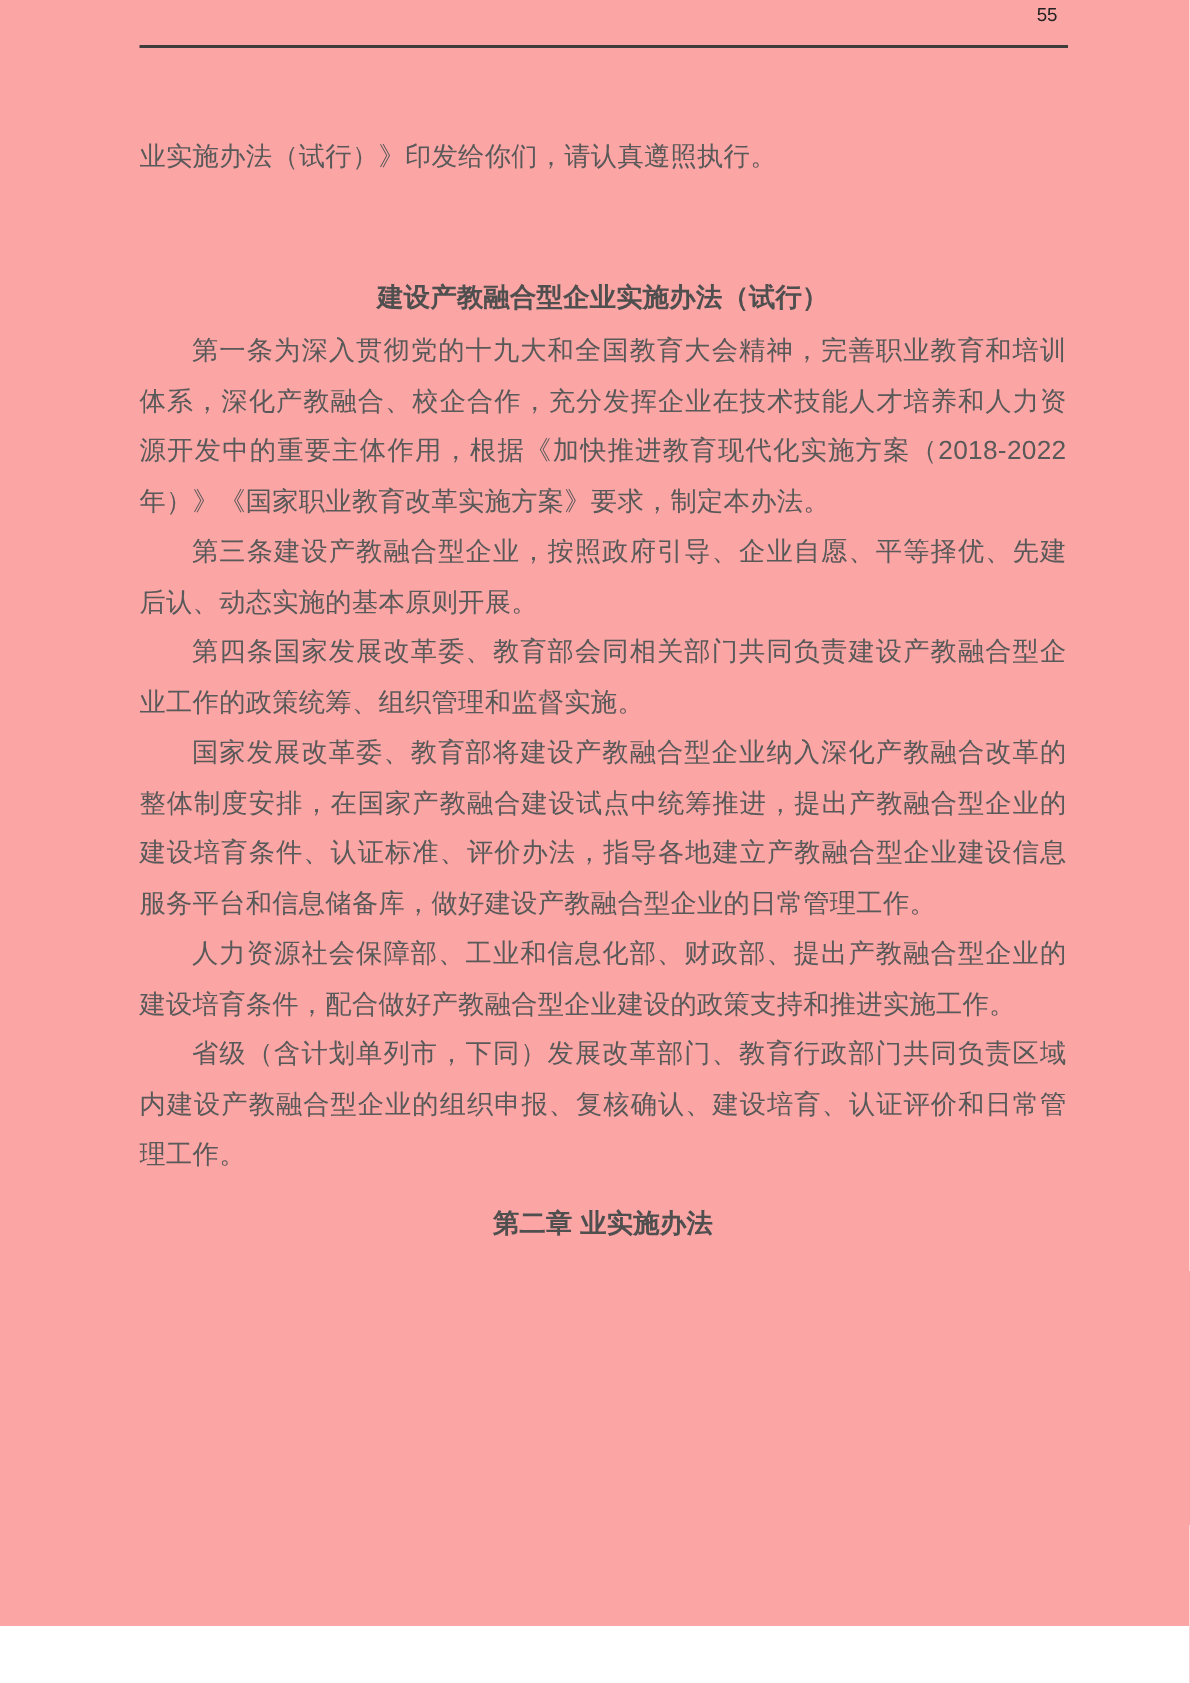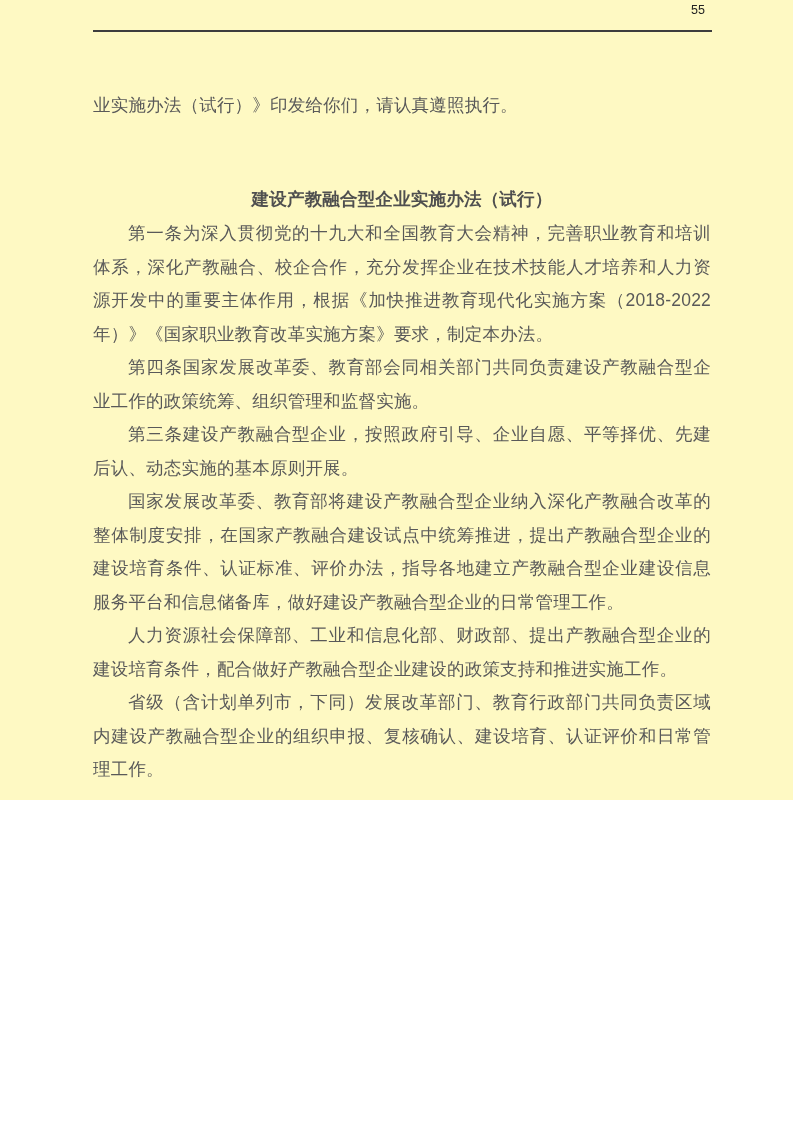--- a/index.html
+++ b/index.html
@@ -1,20 +1,20 @@
 <!DOCTYPE html>
 <html lang="zh"><head>
 <meta charset="utf-8">
 <style>
   html, body { margin: 0; padding: 0; background: #ffffff; }
   .page {
     position: relative;
     width: 793px;
-    height: 800px;
-    background: #fef9c3;
+    height: 1084px;
+    background: #fca5a5;
     overflow: hidden;
     font-family: "Liberation Sans", "DejaVu Sans", sans-serif;
   }
   .page-number {
     position: absolute;
     top: 3px;
     right: 88px;
     font-size: 12.5px;
     line-height: 15px;
     color: #222222;
@@ -79,23 +79,23 @@
   <div class="content">
 
     <p class="no-indent">业实施办法（试行）》印发给你们，请认真遵照执行。</p>
 
     <h1 class="doc-title">建设产教融合型企业实施办法（试行）</h1>
 
 
     <p>第一条为深入贯彻党的十九大和全国教育大会精神，完善职业教育和培训体系，深化产教融合、校企合作，充分发挥企业在技术技能人才培养和人力资源开发中的重要主体作用，根据《加快推进教育现代化实施方案（2018-2022年）》《国家职业教育改革实施方案》要求，制定本办法。</p>
 
 
+    <p>第三条建设产教融合型企业，按照政府引导、企业自愿、平等择优、先建后认、动态实施的基本原则开展。</p>
+
     <p>第四条国家发展改革委、教育部会同相关部门共同负责建设产教融合型企业工作的政策统筹、组织管理和监督实施。</p>
-
-    <p>第三条建设产教融合型企业，按照政府引导、企业自愿、平等择优、先建后认、动态实施的基本原则开展。</p>
 
     <p>国家发展改革委、教育部将建设产教融合型企业纳入深化产教融合改革的整体制度安排，在国家产教融合建设试点中统筹推进，提出产教融合型企业的建设培育条件、认证标准、评价办法，指导各地建立产教融合型企业建设信息服务平台和信息储备库，做好建设产教融合型企业的日常管理工作。</p>
 
     <p>人力资源社会保障部、工业和信息化部、财政部、提出产教融合型企业的建设培育条件，配合做好产教融合型企业建设的政策支持和推进实施工作。</p>
 
     <p>省级（含计划单列市，下同）发展改革部门、教育行政部门共同负责区域内建设产教融合型企业的组织申报、复核确认、建设培育、认证评价和日常管理工作。</p>
 
     <h2 class="chapter-heading second">第二章 业实施办法</h2>
 
 

